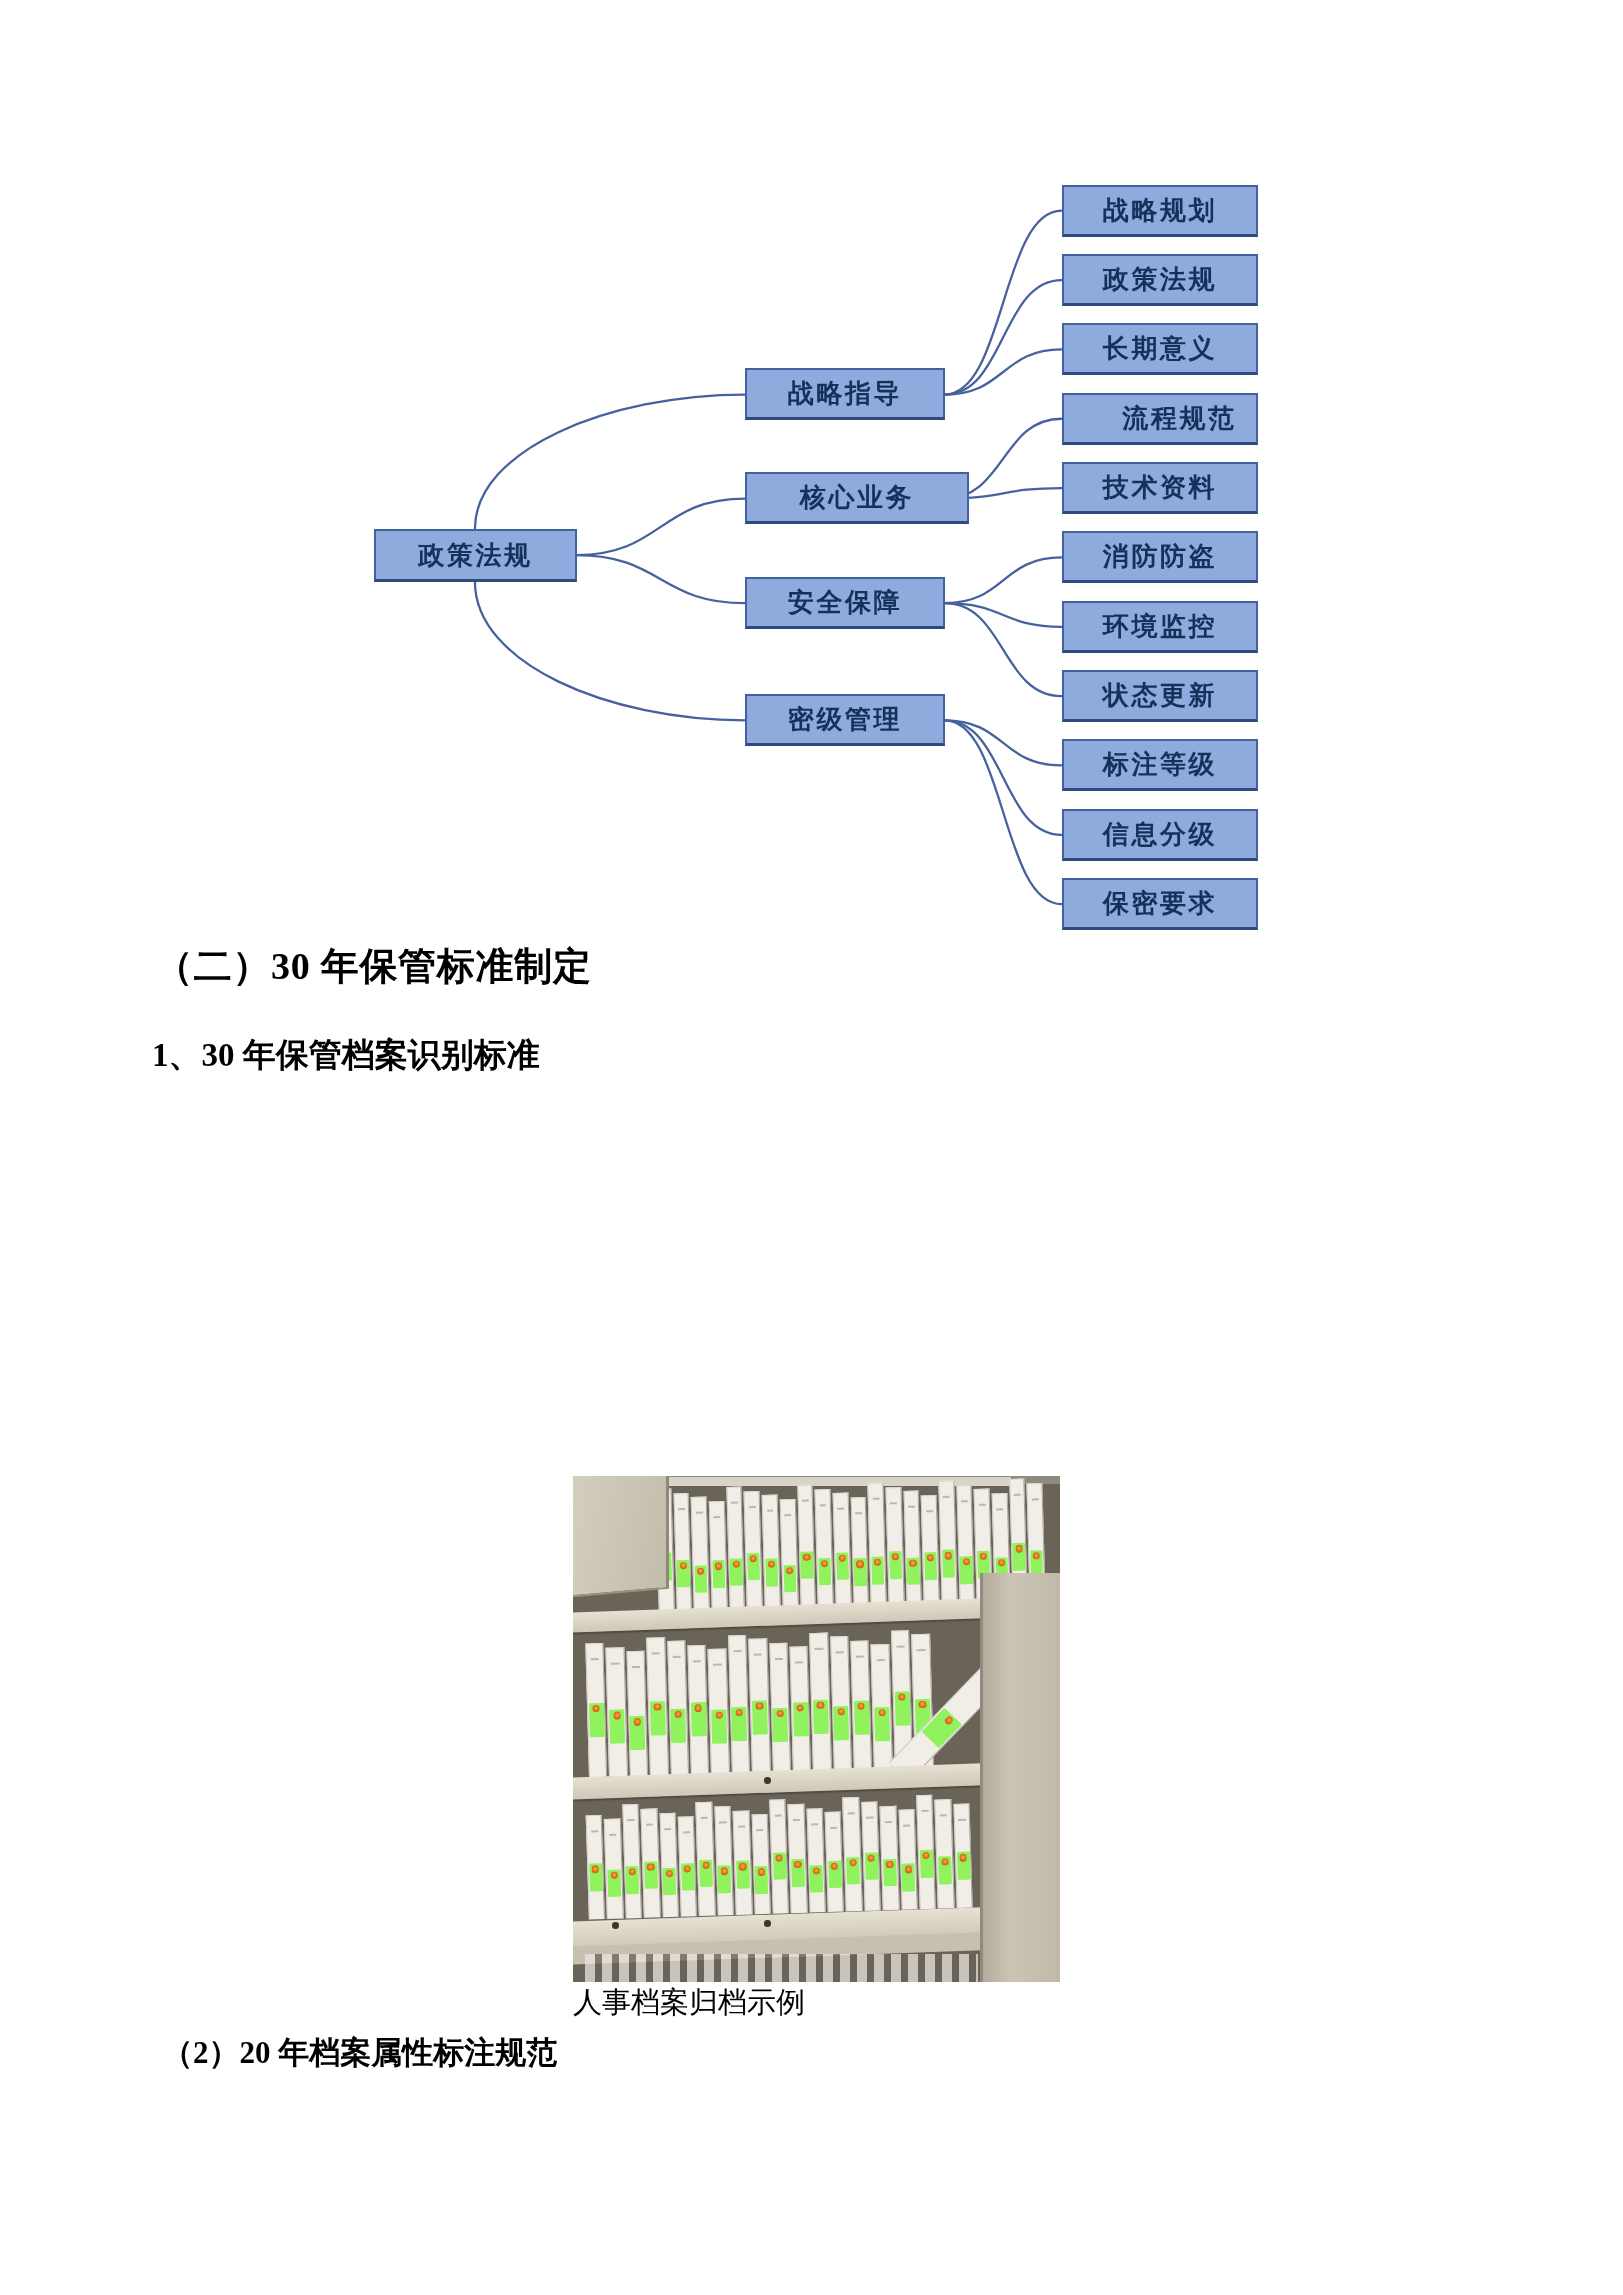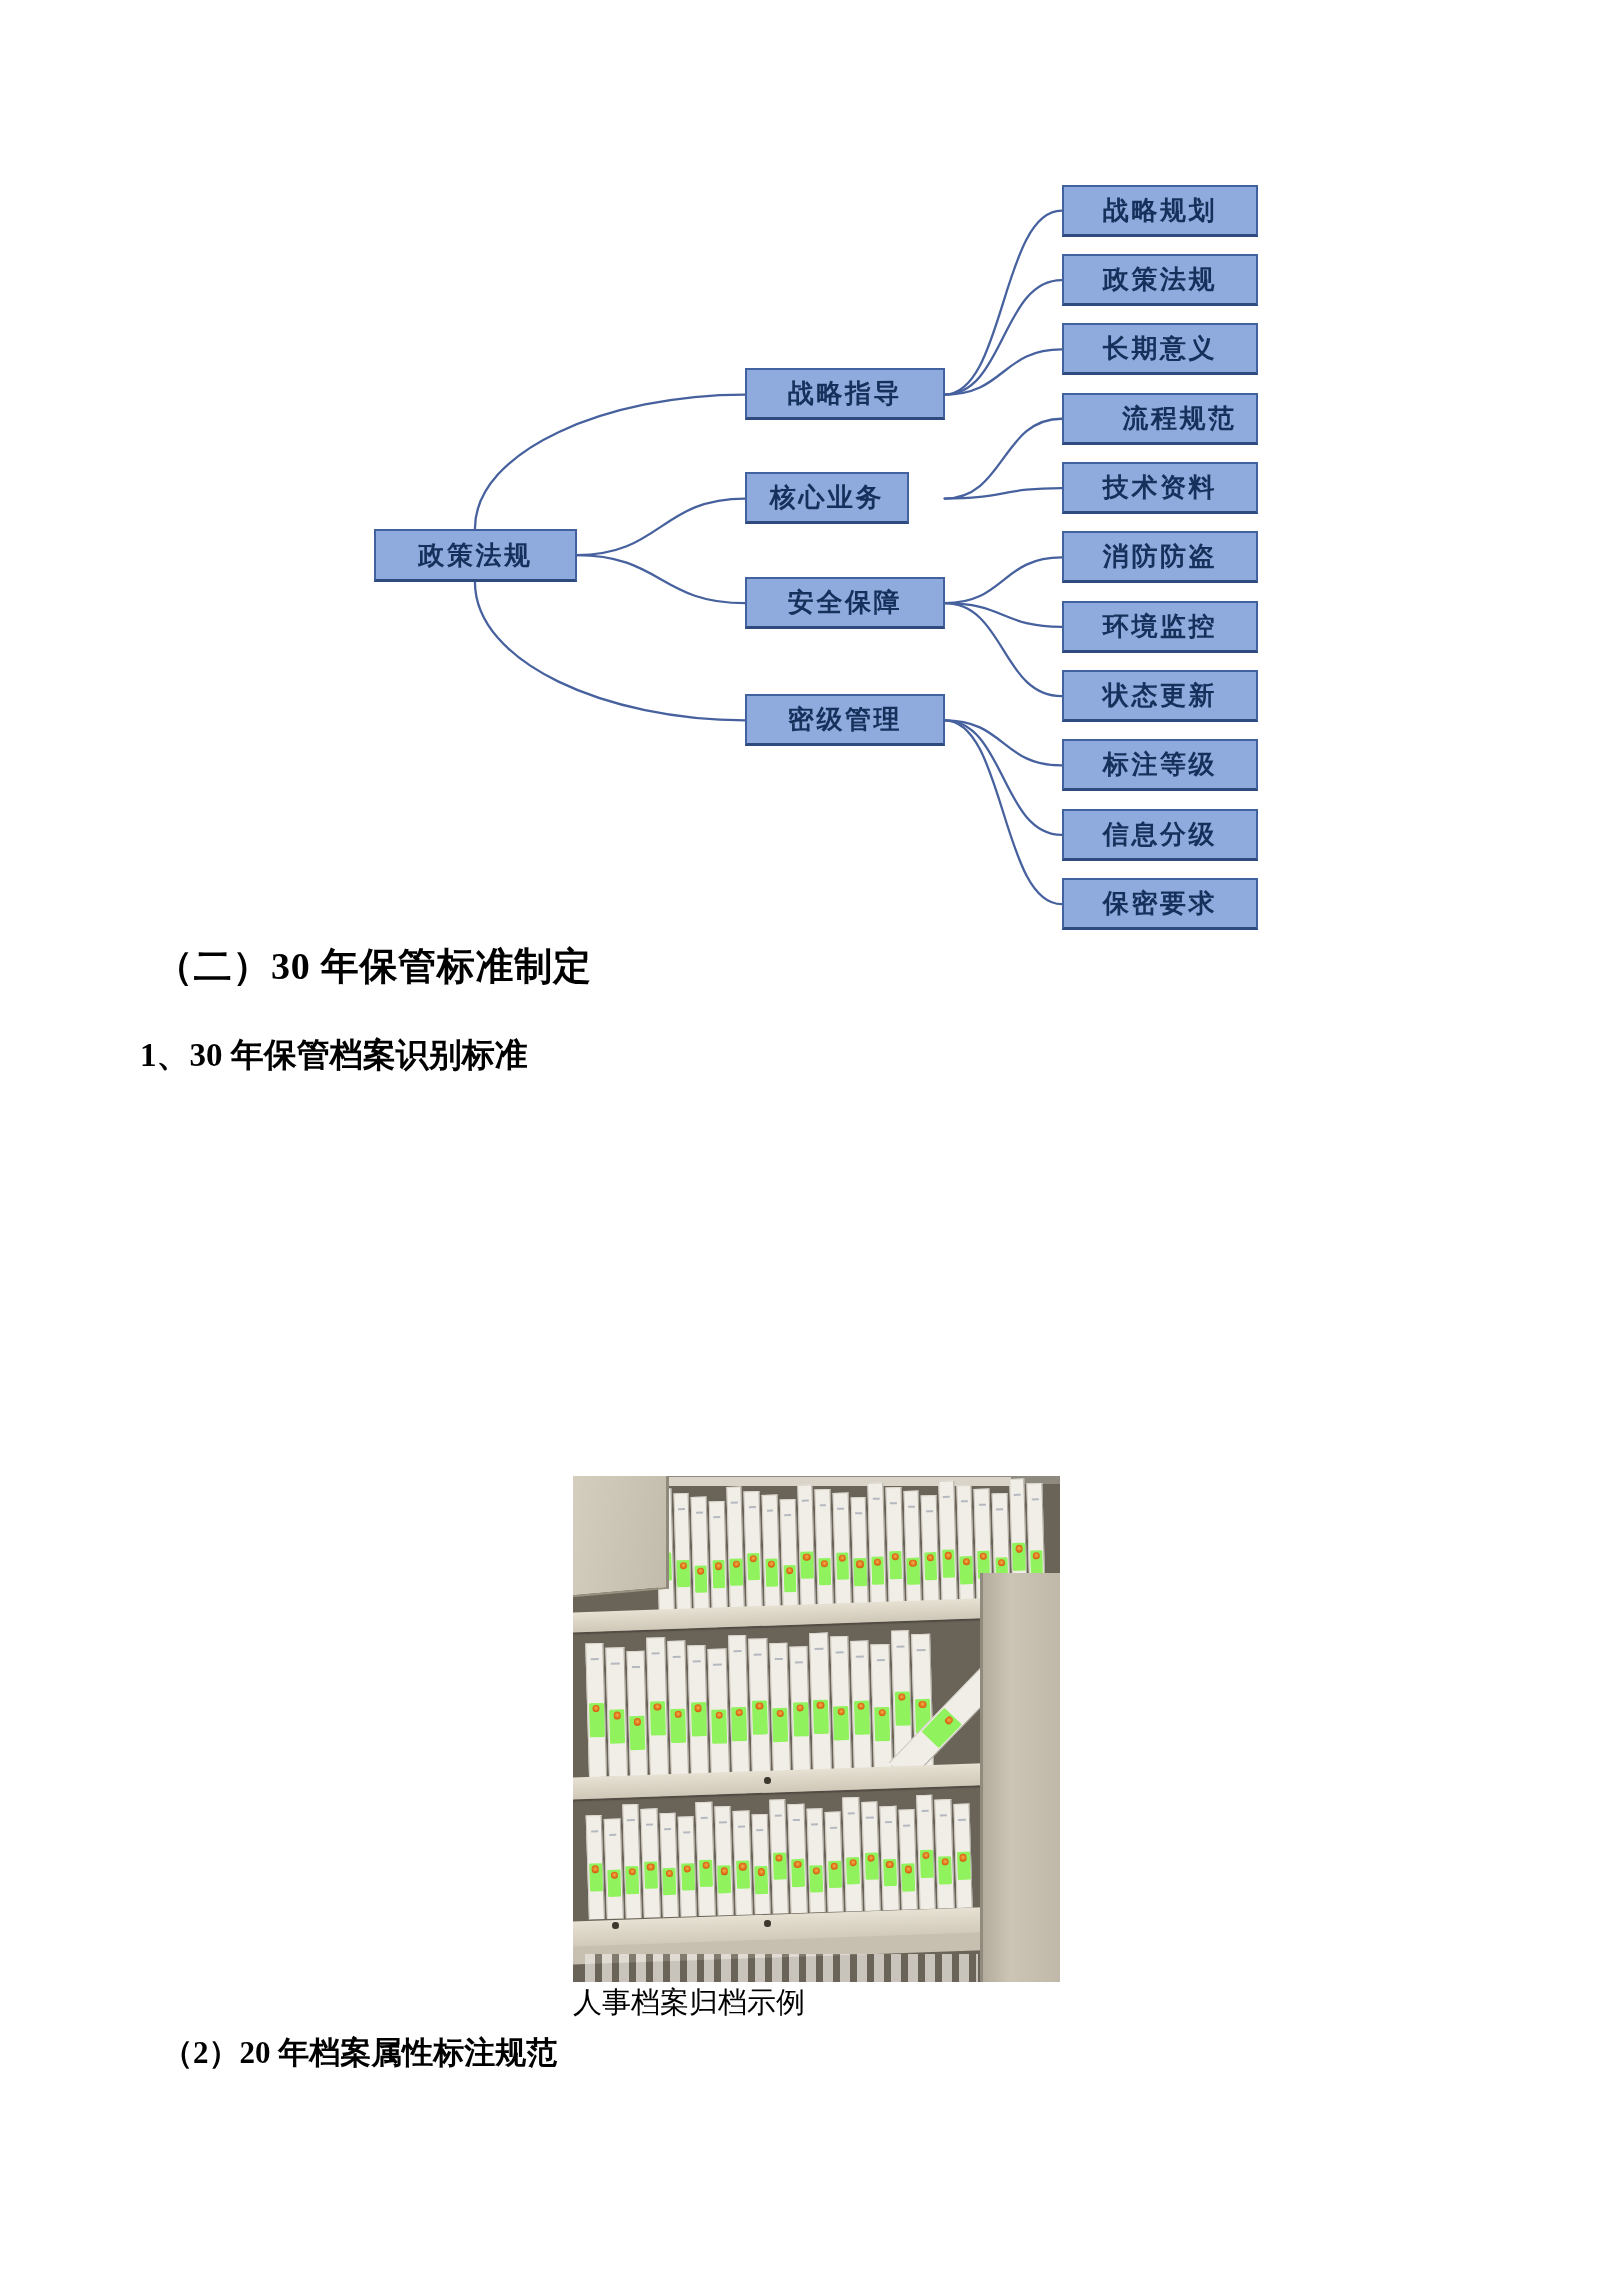--- a/index.html
+++ b/index.html
@@ -8,21 +8,21 @@
         font-family:"Liberation Serif","DejaVu Serif",serif;color:#000;}
 
   
   .mm-layer{position:absolute;left:0;top:0;width:1623px;height:2295px;}
   #mm-svg{position:absolute;left:0;top:0;width:100%;height:100%;}
   .mm-node{position:absolute;display:flex;align-items:center;justify-content:center;
            font-weight:bold;font-size:26px;letter-spacing:2.6px;box-sizing:border-box;}
 
   
   .h1{position:absolute;left:155px;top:941px;font-size:38px;font-weight:bold;letter-spacing:0.7px;white-space:nowrap;}
-  .h2{position:absolute;left:140px;top:1033px;font-size:33px;font-weight:bold;white-space:nowrap;}
+  .h2{position:absolute;left:152px;top:1033px;font-size:33px;font-weight:bold;white-space:nowrap;}
   .h3{position:absolute;left:162px;top:1097px;font-size:31px;font-weight:bold;white-space:nowrap;}
   .h4{position:absolute;left:162px;top:2032px;font-size:31px;font-weight:bold;white-space:nowrap;}
   .para{position:absolute;left:159px;top:1146px;width:1306px;font-size:31px;line-height:63px;
         text-align:justify;text-indent:63px;}
   .caption{position:absolute;left:573px;top:1983px;width:487px;text-align:left;font-size:29px;}
 
   
   .photo{position:absolute;left:573px;top:1476px;width:487px;height:506px;background:#6a6358;overflow:hidden;}
   .wall{position:absolute;left:0;top:0;width:100%;height:7.9px;background:#8f8a80;}
   .cab-top{position:absolute;left:79px;top:1.3px;width:359px;height:9.2px;background:#d9d4c7;}
@@ -68,21 +68,21 @@
         <path d="M 726 889 C 726 1014, 929 1101, 1139 1101" fill="none" stroke="#46619e" stroke-width="3.5" stroke-linecap="round"></path>
         <path d="M 1444 1101 C 1536 1101, 1531 1170, 1623 1170" fill="none" stroke="#46619e" stroke-width="3.5" stroke-linecap="round"></path>
         <path d="M 1444 1101 C 1536 1101, 1531 1276, 1623 1276" fill="none" stroke="#46619e" stroke-width="3.5" stroke-linecap="round"></path>
         <path d="M 1444 1101 C 1536 1101, 1531 1382, 1623 1382" fill="none" stroke="#46619e" stroke-width="3.5" stroke-linecap="round"></path>
       </svg>
   <div class="mm-node" style="left: 374px; top: 529px; width: 203px; height: 53px; background: rgb(143, 170, 220); border-width: 2px 2px 3.9px; border-style: solid; border-color: rgb(65, 97, 159) rgb(65, 97, 159) rgb(47, 74, 125); border-image: initial; color: rgb(22, 48, 92);">政策法规</div>
       <div class="mm-node" style="left: 745px; top: 368px; width: 200px; height: 52px; background: rgb(143, 170, 220); border-width: 2px 2px 3.9px; border-style: solid; border-color: rgb(65, 97, 159) rgb(65, 97, 159) rgb(47, 74, 125); border-image: initial; color: rgb(22, 48, 92);">战略指导</div>
       <div class="mm-node" style="left: 1062px; top: 185px; width: 196px; height: 52px; background: rgb(143, 170, 220); border-width: 2px 2px 3.9px; border-style: solid; border-color: rgb(65, 97, 159) rgb(65, 97, 159) rgb(47, 74, 125); border-image: initial; color: rgb(22, 48, 92);">战略规划</div>
       <div class="mm-node" style="left: 1062px; top: 254px; width: 196px; height: 52px; background: rgb(143, 170, 220); border-width: 2px 2px 3.9px; border-style: solid; border-color: rgb(65, 97, 159) rgb(65, 97, 159) rgb(47, 74, 125); border-image: initial; color: rgb(22, 48, 92);">政策法规</div>
       <div class="mm-node" style="left: 1062px; top: 323px; width: 196px; height: 52px; background: rgb(143, 170, 220); border-width: 2px 2px 3.9px; border-style: solid; border-color: rgb(65, 97, 159) rgb(65, 97, 159) rgb(47, 74, 125); border-image: initial; color: rgb(22, 48, 92);">长期意义</div>
-      <div class="mm-node" style="left: 745px; top: 472px; width: 164px; height: 52px; background: rgb(143, 170, 220); border-width: 2px 2px 3.9px; border-style: solid; border-color: rgb(65, 97, 159) rgb(65, 97, 159) rgb(47, 74, 125); border-image: initial; color: rgb(22, 48, 92);">核心业务</div>
+      <div class="mm-node" style="left: 745px; top: 472px; width: 224px; height: 52px; background: rgb(143, 170, 220); border-width: 2px 2px 3.9px; border-style: solid; border-color: rgb(65, 97, 159) rgb(65, 97, 159) rgb(47, 74, 125); border-image: initial; color: rgb(22, 48, 92);">核心业务</div>
       <div class="mm-node" style="left: 1062px; top: 393px; width: 196px; height: 52px; background: rgb(143, 170, 220); border-width: 2px 2px 3.9px; border-style: solid; border-color: rgb(65, 97, 159) rgb(65, 97, 159) rgb(47, 74, 125); border-image: initial; color: rgb(22, 48, 92); padding-left: 39px;">流程规范</div>
       <div class="mm-node" style="left: 1062px; top: 462px; width: 196px; height: 52px; background: rgb(143, 170, 220); border-width: 2px 2px 3.9px; border-style: solid; border-color: rgb(65, 97, 159) rgb(65, 97, 159) rgb(47, 74, 125); border-image: initial; color: rgb(22, 48, 92);">技术资料</div>
       <div class="mm-node" style="left: 745px; top: 577px; width: 200px; height: 52px; background: rgb(143, 170, 220); border-width: 2px 2px 3.9px; border-style: solid; border-color: rgb(65, 97, 159) rgb(65, 97, 159) rgb(47, 74, 125); border-image: initial; color: rgb(22, 48, 92);">安全保障</div>
       <div class="mm-node" style="left: 1062px; top: 531px; width: 196px; height: 52px; background: rgb(143, 170, 220); border-width: 2px 2px 3.9px; border-style: solid; border-color: rgb(65, 97, 159) rgb(65, 97, 159) rgb(47, 74, 125); border-image: initial; color: rgb(22, 48, 92);">消防防盗</div>
       <div class="mm-node" style="left: 1062px; top: 601px; width: 196px; height: 52px; background: rgb(143, 170, 220); border-width: 2px 2px 3.9px; border-style: solid; border-color: rgb(65, 97, 159) rgb(65, 97, 159) rgb(47, 74, 125); border-image: initial; color: rgb(22, 48, 92);">环境监控</div>
       <div class="mm-node" style="left: 1062px; top: 670px; width: 196px; height: 52px; background: rgb(143, 170, 220); border-width: 2px 2px 3.9px; border-style: solid; border-color: rgb(65, 97, 159) rgb(65, 97, 159) rgb(47, 74, 125); border-image: initial; color: rgb(22, 48, 92);">状态更新</div>
       <div class="mm-node" style="left: 745px; top: 694px; width: 200px; height: 52px; background: rgb(143, 170, 220); border-width: 2px 2px 3.9px; border-style: solid; border-color: rgb(65, 97, 159) rgb(65, 97, 159) rgb(47, 74, 125); border-image: initial; color: rgb(22, 48, 92);">密级管理</div>
       <div class="mm-node" style="left: 1062px; top: 739px; width: 196px; height: 52px; background: rgb(143, 170, 220); border-width: 2px 2px 3.9px; border-style: solid; border-color: rgb(65, 97, 159) rgb(65, 97, 159) rgb(47, 74, 125); border-image: initial; color: rgb(22, 48, 92);">标注等级</div>
       <div class="mm-node" style="left: 1062px; top: 809px; width: 196px; height: 52px; background: rgb(143, 170, 220); border-width: 2px 2px 3.9px; border-style: solid; border-color: rgb(65, 97, 159) rgb(65, 97, 159) rgb(47, 74, 125); border-image: initial; color: rgb(22, 48, 92);">信息分级</div>
       <div class="mm-node" style="left: 1062px; top: 878px; width: 196px; height: 52px; background: rgb(143, 170, 220); border-width: 2px 2px 3.9px; border-style: solid; border-color: rgb(65, 97, 159) rgb(65, 97, 159) rgb(47, 74, 125); border-image: initial; color: rgb(22, 48, 92);">保密要求</div>

